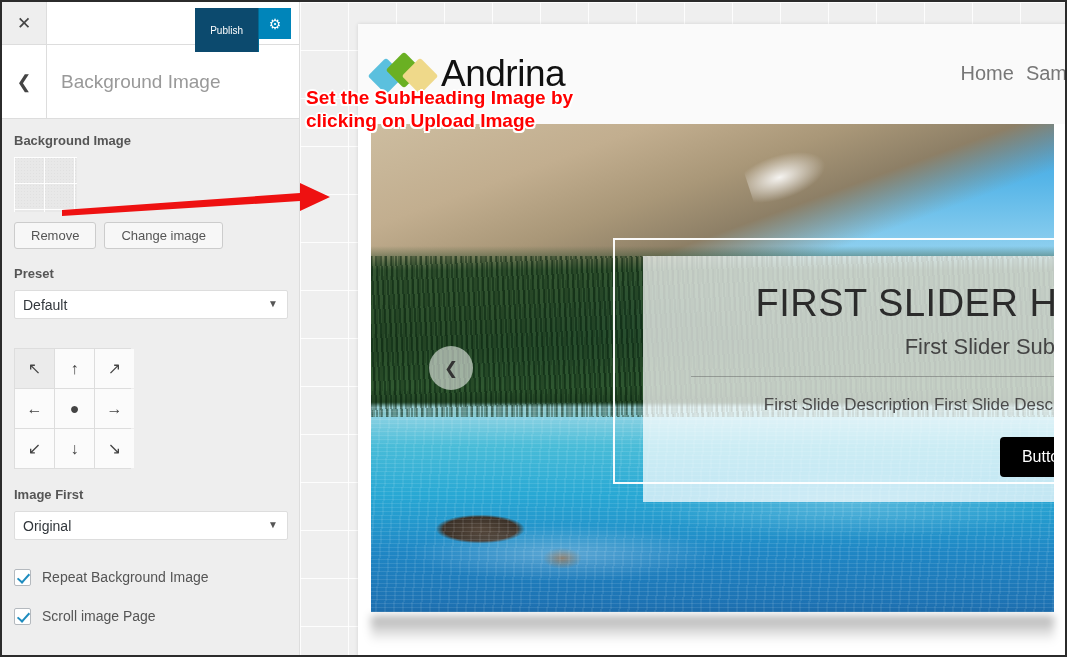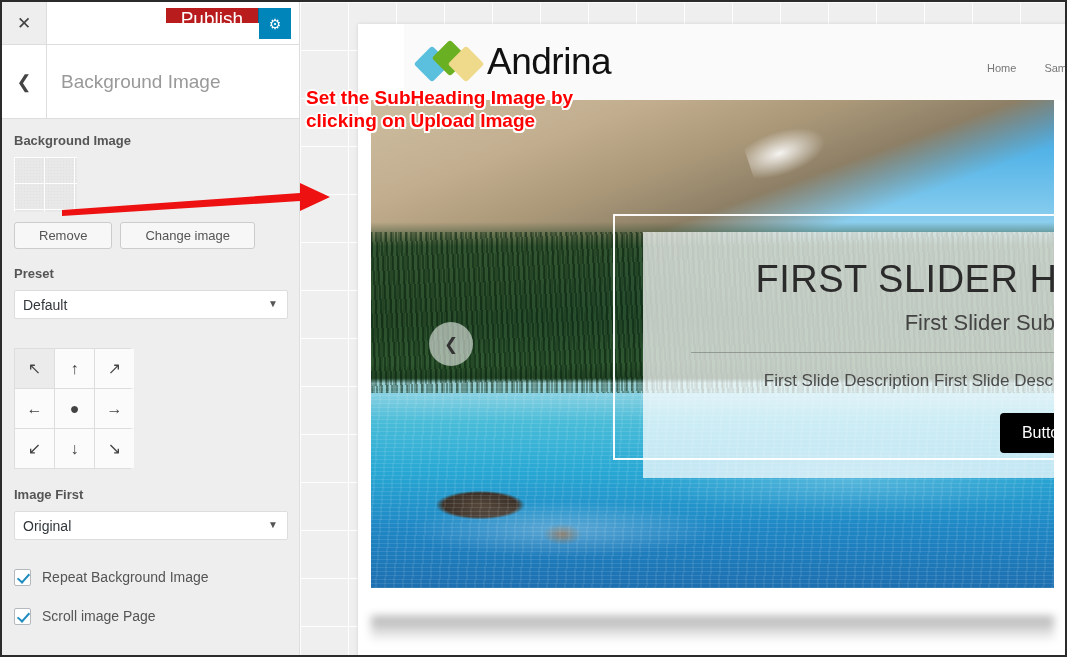--- a/index.html
+++ b/index.html
@@ -47,24 +47,24 @@
     border-right: 1px solid #ddd;
     background: #eee;
     cursor: pointer;
     font-size: 17px; color: #444; font-weight: 300;
   }
   .publish-wrap {
     position: absolute; right: 8px; top: 6px;
     display: flex; height: 31px;
   }
   .publish-btn {
-    background: #b91c1c; color: #fff;
+    background: #0c4a6e; color: #fff;
     border: none;
-    font-size: 19px; font-family: "Liberation Sans", sans-serif;
-    padding: 0 15px; height: 15px;
+    font-size: 10px; font-family: "Liberation Sans", sans-serif;
+    padding: 0 15px; height: 44px;
     cursor: pointer;
     border-right: 1px solid #006a94;
   }
   .gear-btn {
     background: #0085ba; color: #fff;
     border: none; width: 32px; height: 31px;
     display: flex; align-items: center; justify-content: center;
     cursor: pointer; font-size: 14px;
   }
 
@@ -114,21 +114,21 @@
     background-size: 30px 26px, 30px 26px, 3px 3px;
     margin-bottom: 10px;
   }
 
   .btn-row { display: flex; gap: 8px; margin-bottom: 17px; }
   .wp-btn {
     background: #f7f7f7;
     border: 1px solid #ccc;
     border-radius: 3px;
     font-size: 13px; color: #555;
-    padding: 5px 24px;
+    padding: 5px 16px;
     cursor: pointer;
     font-family: "Liberation Sans", sans-serif;
   }
 
   .sel-wrap { position: relative; margin-bottom: 29px; }
   .wp-select {
     width: 274px; height: 29px;
     background: #fff;
     border: 1px solid #ddd;
     border-radius: 2px;
@@ -201,46 +201,45 @@
   .preview {
     position: absolute; left: 358px; top: 24px;
     width: 709px; height: 633px;
     background: #fff;
     overflow: hidden;
     z-index: 10;
     box-shadow: 0 0 4px rgba(0,0,0,.12);
   }
 
   .site-header {
-    height: 76px;
+    height: 100px;
     background: #fafafa;
     display: flex; align-items: center;
     padding: 0 0 0 15px;
     position: relative;
-    margin-left: 46px;
   }
   .logo-wrap { display: flex; align-items: center; }
   .logo-marks { position: relative; width: 66px; height: 34px; }
   .dia {
     position: absolute; width: 26px; height: 26px;
     transform: rotate(45deg);
     border-radius: 3px;
   }
   .dia-a { left: 0; top: 6px; }
   .dia-b { left: 18px; top: 0px; }
   .dia-c { left: 34px; top: 6px; }
   .logo-text {
     font-size: 37px; color: #111; font-weight: 400;
     letter-spacing: -0.5px; margin-left: 2px;
     font-family: "Liberation Sans", sans-serif;
   }
   .site-nav {
     position: absolute; right: 0; top: 38px;
-    display: flex; gap: 28px; padding-right: 0;
-    font-size: 11px; color: #777;
+    display: flex; gap: 12px; padding-right: 0;
+    font-size: 20px; color: #777;
   }
   .site-nav span { cursor: pointer; white-space: nowrap; }
 
   
   .slider {
     position: relative;
     margin: 0 13px;
     height: 488px;
     overflow: hidden;
     background: #2c4f77;

